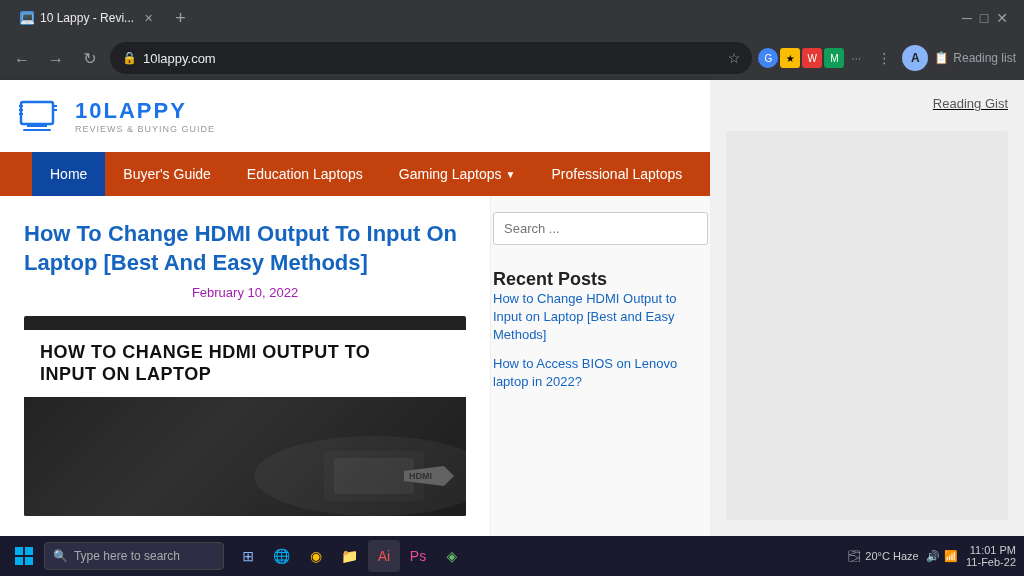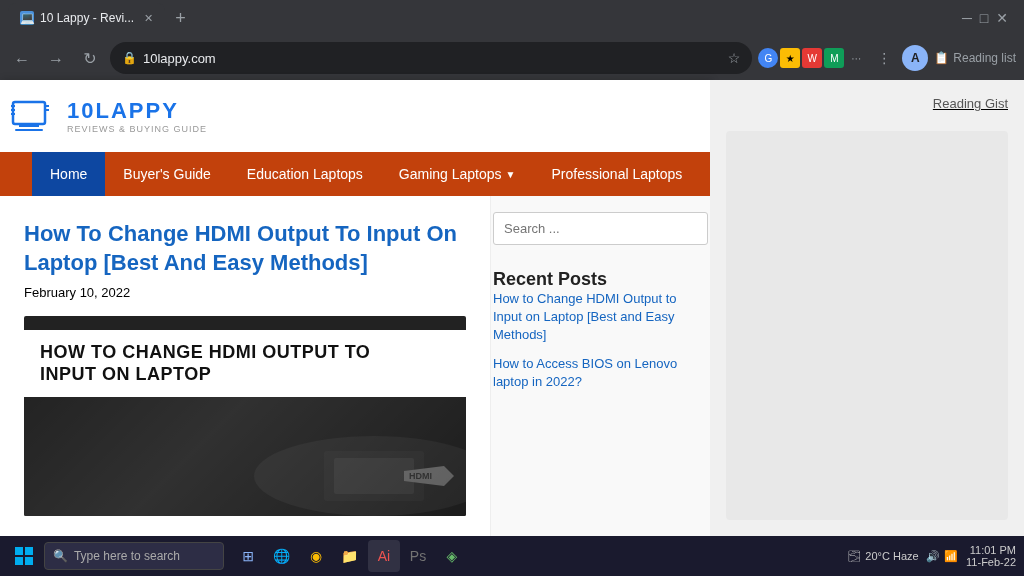--- a/index.html
+++ b/index.html
@@ -150,21 +150,21 @@
     .website {
       flex: 0 0 710px;
       background: white;
       overflow: hidden;
       box-shadow: 2px 0 8px rgba(0,0,0,0.2);
     }
 
     
     .site-header {
       background: white;
-      padding: 16px 9px;
+      padding: 16px 17px;
       display: flex;
       align-items: center;
     }
     .site-logo {
       display: flex;
       align-items: center;
       gap: 8px;
     }
     .logo-icon {
       width: 50px;
@@ -224,22 +224,23 @@
     }
     .article-title {
       font-size: 22px;
       color: #1565c0;
       font-weight: bold;
       margin-bottom: 8px;
       line-height: 1.3;
     }
     .article-date {
       font-size: 13px;
-      color: #000000;
+      color: #a21caf;
       margin-bottom: 16px;
+      text-align: center;
     }
     .article-image {
       width: 100%;
       height: 200px;
       background: #222;
       border-radius: 2px;
       overflow: hidden;
       position: relative;
       display: flex;
       align-items: flex-start;
@@ -539,21 +540,21 @@
   <div class="taskbar-search">
     <span class="taskbar-search-icon">🔍</span>
     <span class="taskbar-search-text">Type here to search</span>
   </div>
   <div class="taskbar-apps">
     <div class="taskbar-app" style="color:#8ab4f8;">⊞</div>
     <div class="taskbar-app" style="color:#4fc3f7;">🌐</div>
     <div class="taskbar-app" style="color:#fbbc04;">◉</div>
     <div class="taskbar-app" style="color:#ffca28;">📁</div>
     <div class="taskbar-app" style="color:#ef5350; background:rgba(255,255,255,0.1); border-radius:4px;">Ai</div>
-    <div class="taskbar-app" style="color:#737373;text-align:center;">Ps</div>
+    <div class="taskbar-app" style="color:#ec4899;text-align:center;">Ps</div>
     <div class="taskbar-app" style="color:#66bb6a;">◈</div>
   </div>
   <div class="taskbar-right">
     <div class="taskbar-weather">
       <span>🌫</span>
       <span>20°C  Haze</span>
     </div>
     <div class="taskbar-sys-icons">
       <span>🔊</span>
       <span>📶</span>

